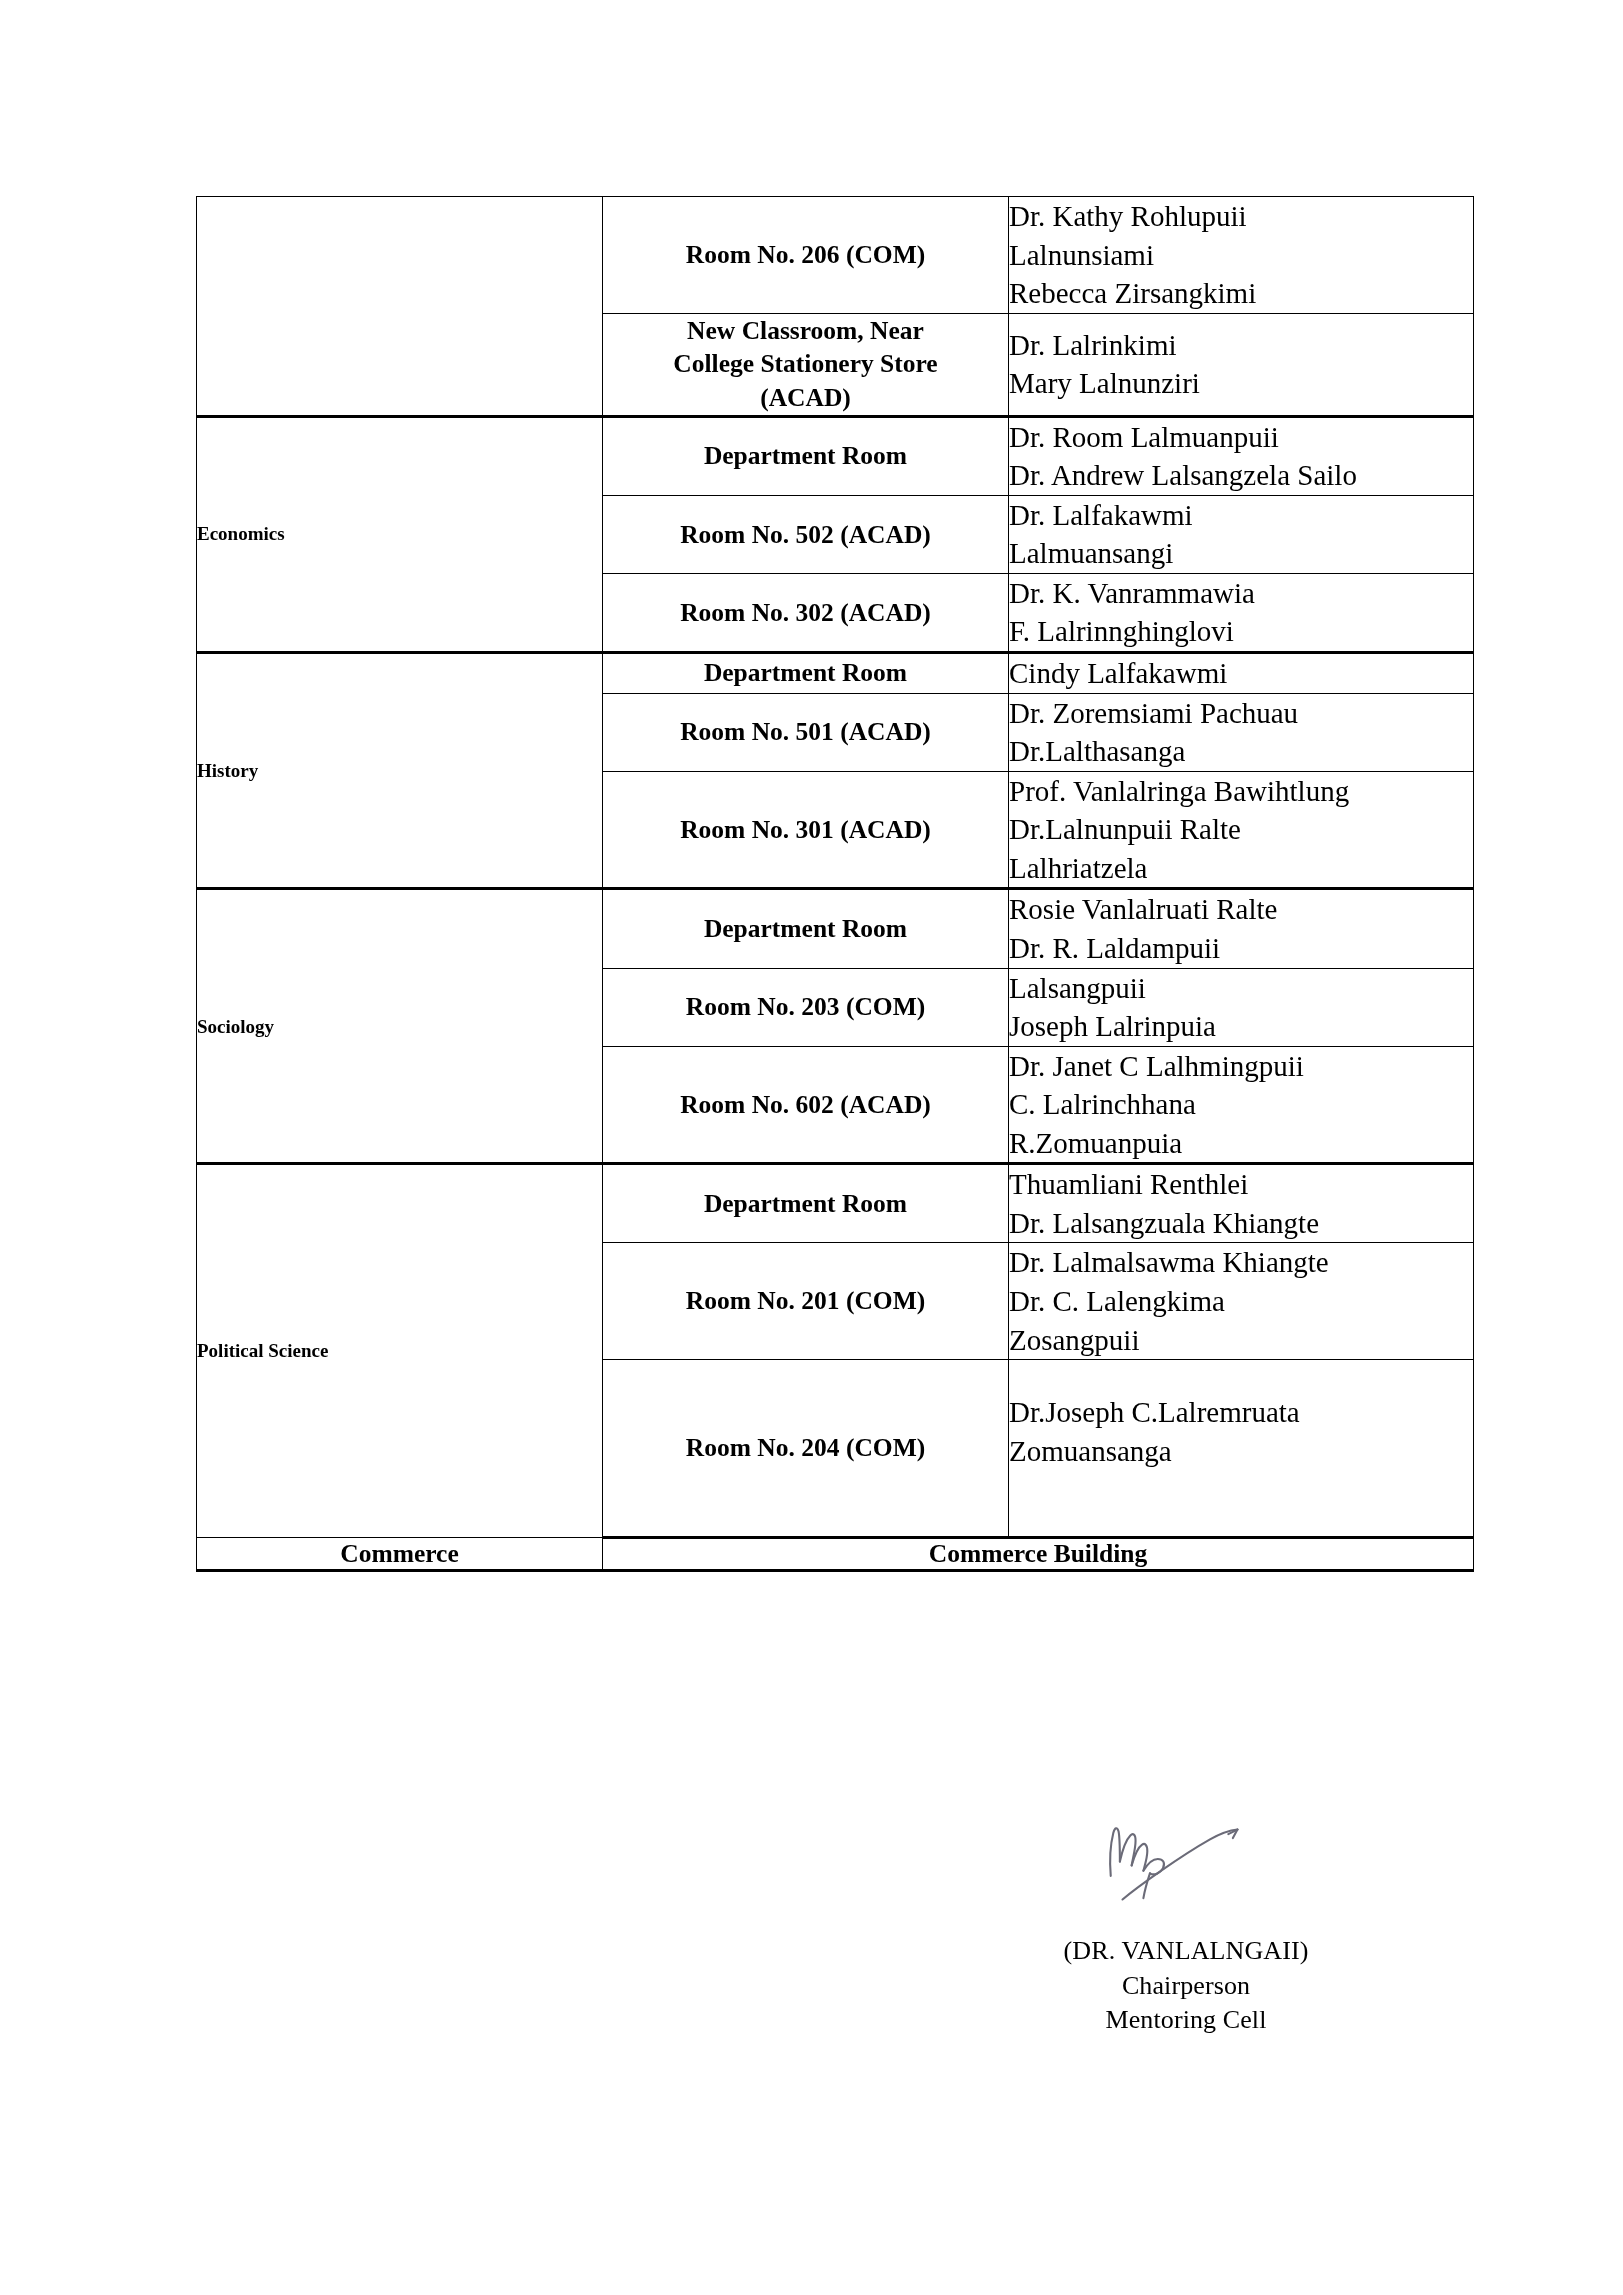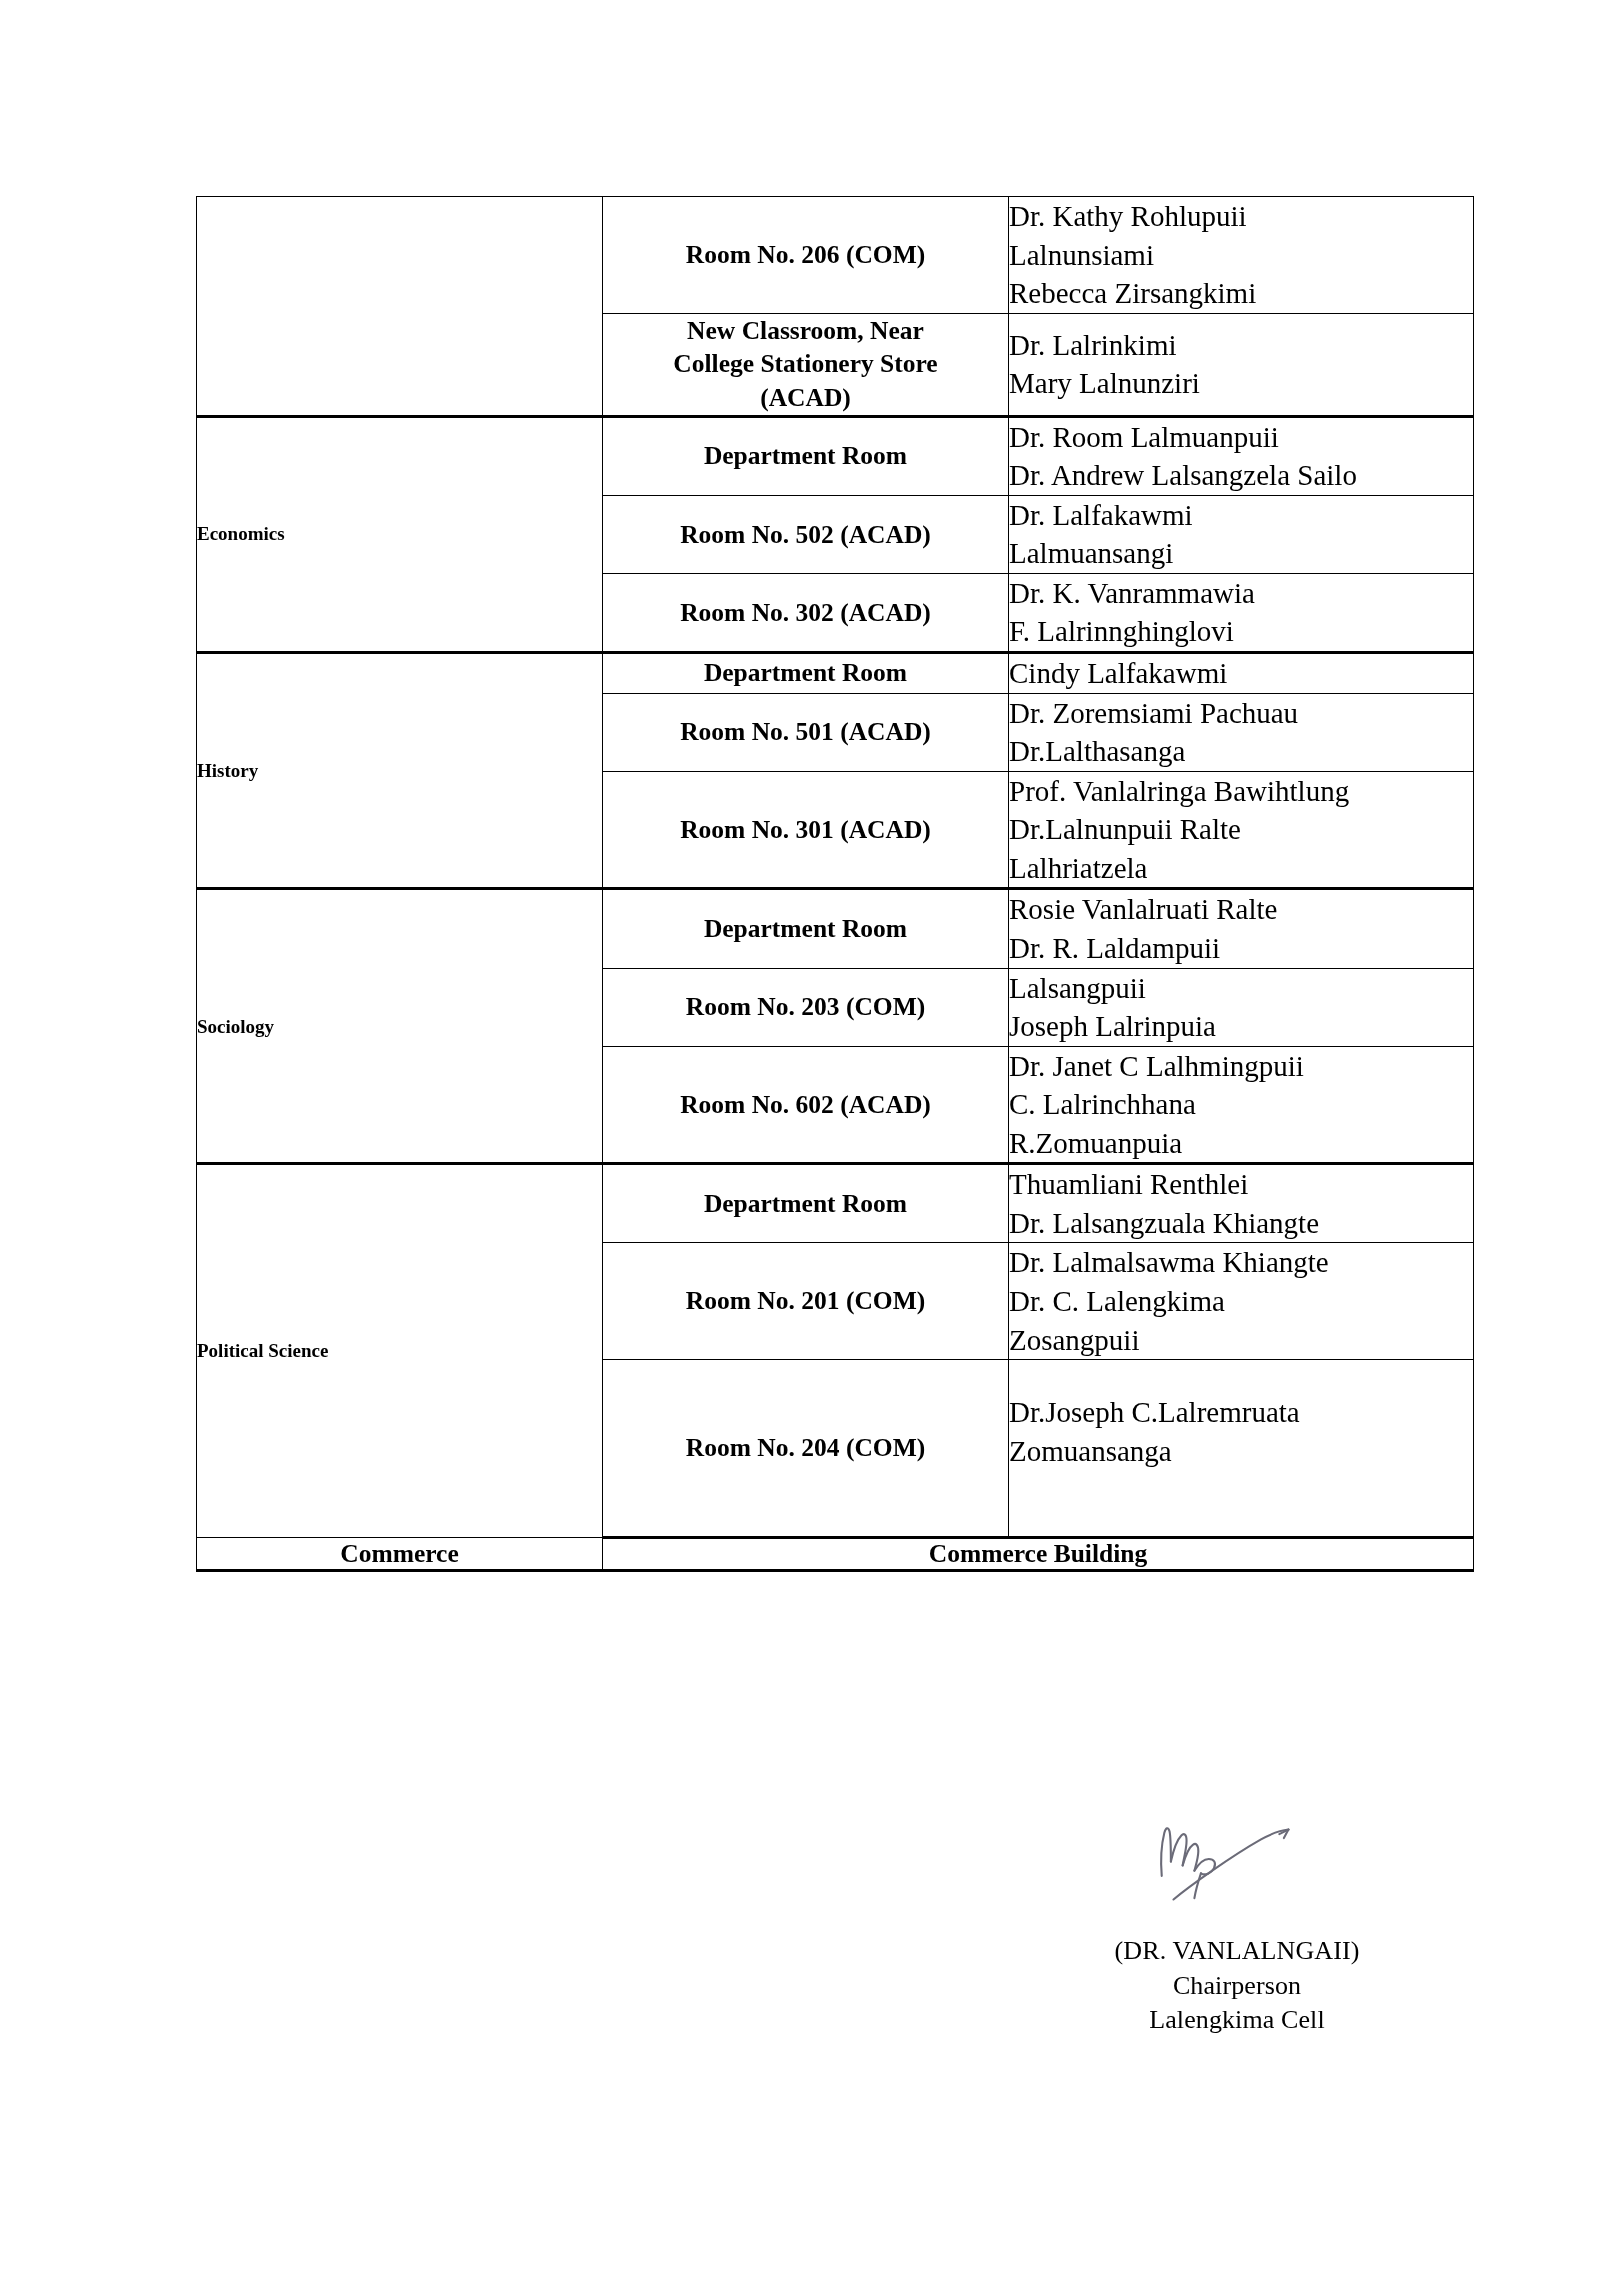--- a/index.html
+++ b/index.html
@@ -100,21 +100,21 @@
   .merged-center {
     text-align: center;
     font-weight: bold;
     font-size: 25.5px;
     padding: 14.4px 5.2px;
   }
 
   
   .signature-block {
     position: absolute;
-    left: 1008px;
+    left: 957px;
     top: 1813px;
     width: 458px;
     text-align: center;
   }
 
   .sig-mark {
     height: 105px;
     display: block;
     margin: 0 auto;
     width: 209px;
@@ -305,17 +305,17 @@
         <path d="M76 80 C80 66, 86 52, 92 48 C96 45, 100 48, 100 58 C100 68, 96 80, 94 88"></path>
         <path d="M94 88 C100 78, 108 70, 116 70 C124 70, 128 76, 124 84 C120 92, 110 96, 104 92"></path>
         <path d="M62 132 C86 112, 150 66, 196 40 C214 30, 228 26, 238 25"></path>
         <path d="M238 25 L224 32"></path>
         <path d="M238 25 L231 38"></path>
         <path d="M104 92 C100 104, 96 118, 94 130"></path>
       </g>
     </svg>
     <span class="sig-name">(DR. VANLALNGAII)</span>
     <span class="sig-role">Chairperson</span>
-    <span class="sig-unit">Lalengkima Cell</span>
+    <span class="sig-unit">Mentoring Cell</span>
   </div>
 
 </div>
 
 
 </body></html>

